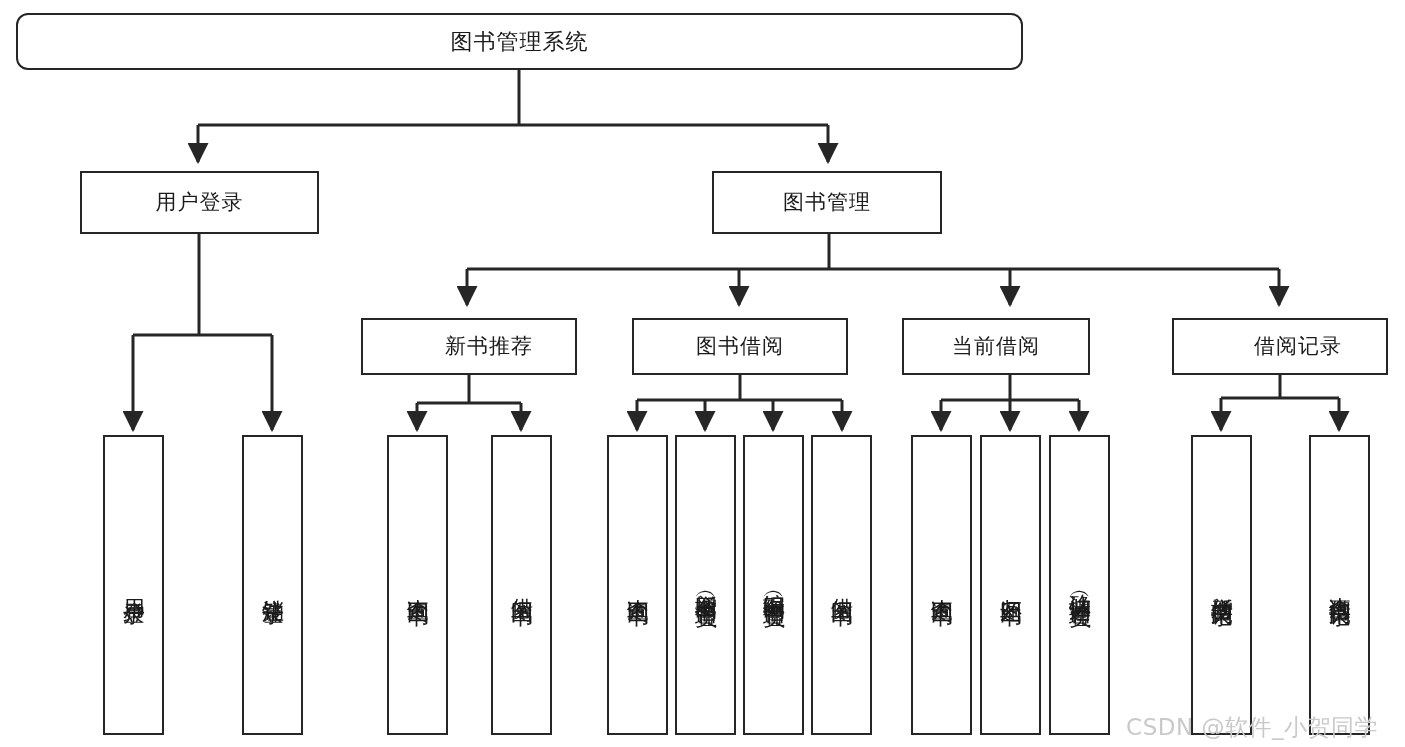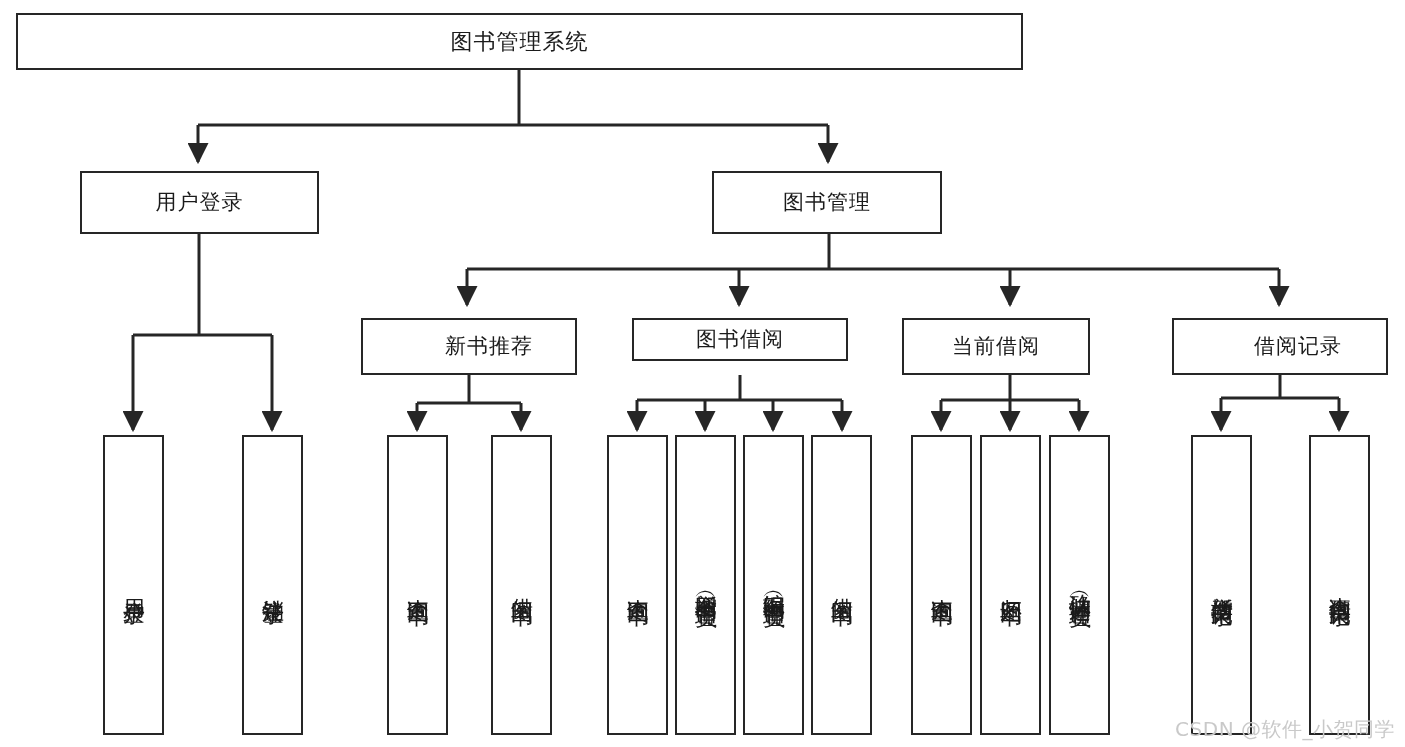--- a/index.html
+++ b/index.html
@@ -46,22 +46,22 @@
     text-orientation:upright;
     font-size:22px;
     line-height:1.04;
     letter-spacing:2px;
     white-space:nowrap;
     max-height:292px;
   }
   #root .label{font-size:22px;}
   .watermark{
     position:absolute;
-    right:10px;bottom:4px;
-    font-size:20px;
+    right:27px;bottom:4px;
+    font-size:23px;
     color:#c9c9c9;
     letter-spacing:0.5px;
     z-index:3;
     white-space:nowrap;
   }
 </style>
 </head>
 <body>
 
 <div id="diagram">
@@ -109,35 +109,35 @@
       <path d="M 1010,400 L 1010,430" marker-end="url(#arrow)"></path>
       <path d="M 1079,400 L 1079,430" marker-end="url(#arrow)"></path>
 
       <path d="M 1280,375 L 1280,398"></path>
       <path d="M 1221,398 L 1339,398"></path>
       <path d="M 1221,398 L 1221,430" marker-end="url(#arrow)"></path>
       <path d="M 1339,398 L 1339,430" marker-end="url(#arrow)"></path>
     </g>
   </svg>
 
-  <div class="node" id="root" style="left:16px;top:13px;width:1007px;height:57px;">
+  <div class="node" id="root" style="left:16px;top:13px;width:1007px;height:57px;border-radius:12px;">
     <span class="label">图书管理系统</span>
   </div>
 
   <div class="node" style="left:80px;top:171px;width:239px;height:63px;">
     <span class="label">用户登录</span>
   </div>
   <div class="node" style="left:712px;top:171px;width:230px;height:63px;">
     <span class="label">图书管理</span>
   </div>
 
   <div class="node" style="left:361px;top:318px;width:216px;height:57px;padding-left:40px;">
     <span class="label">新书推荐</span>
   </div>
-  <div class="node" style="left:632px;top:318px;width:216px;height:43px;">
+  <div class="node" style="left:632px;top:318px;width:216px;height:57px;">
     <span class="label">图书借阅</span>
   </div>
   <div class="node" style="left:902px;top:318px;width:188px;height:57px;">
     <span class="label">当前借阅</span>
   </div>
   <div class="node" style="left:1172px;top:318px;width:216px;height:57px;padding-left:36px;">
     <span class="label">借阅记录</span>
   </div>
 
   <div class="node vert" style="left:103px;top:435px;width:61px;height:300px;">

